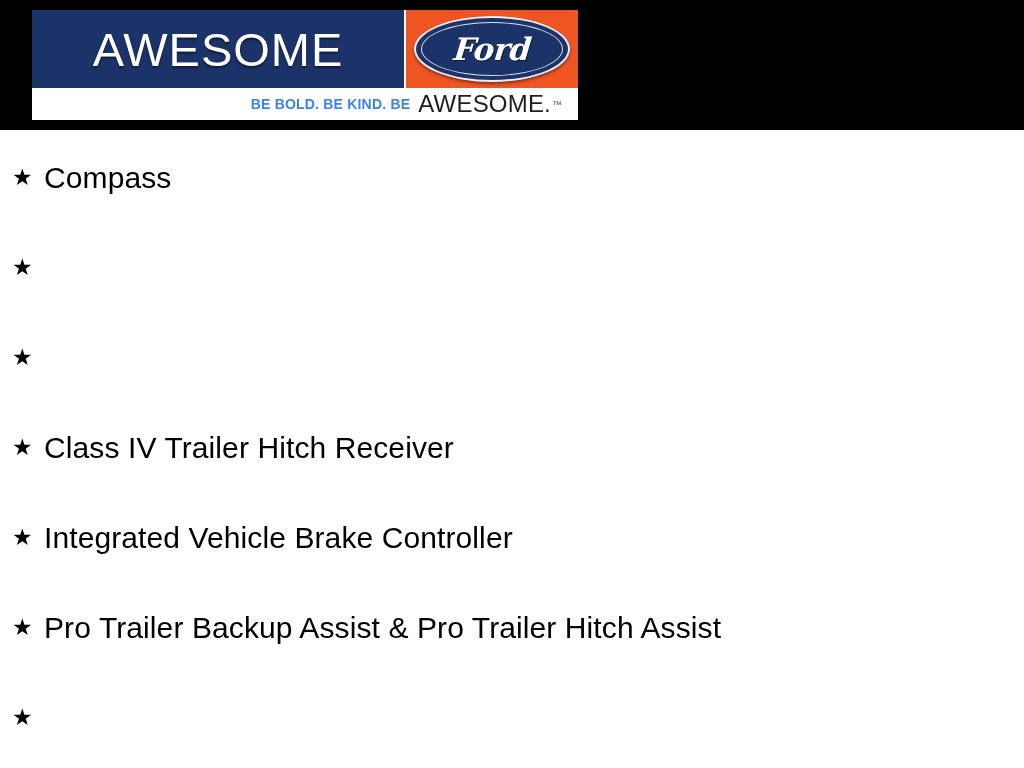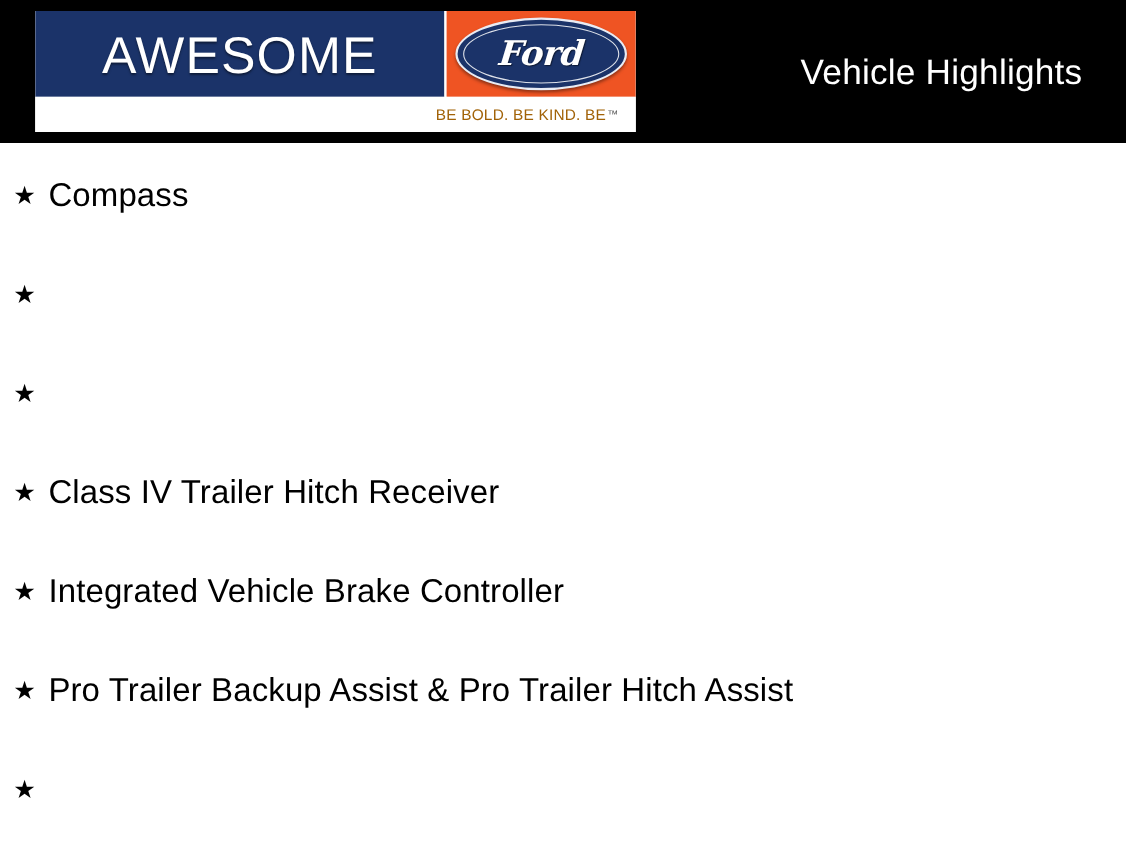--- a/index.html
+++ b/index.html
@@ -152,24 +152,24 @@
     height: 32px;
     background: #ffffff;
     display: flex;
     align-items: center;
     justify-content: flex-end;
     padding-right: 16px;
     box-sizing: border-box;
   }
 
   .tagline-small {
-    color: #a16207;
+    color: #3b82f6;
     font-family: "Liberation Sans", sans-serif;
     font-size: 14px;
-    font-weight: normal;
+    font-weight: bold;
     letter-spacing: 0.2px;
     white-space: nowrap;
   }
 
   .tagline-big {
     color: #1f1f1f;
     font-family: "Liberation Sans", sans-serif;
     font-size: 24px;
     font-weight: 400;
     letter-spacing: 0.2px;
@@ -259,26 +259,26 @@
         <div class="logo-orange"></div>
         <div class="ford-oval-wrap">
           <div class="ford-oval">
             <span class="ford-script">Ford</span>
           </div>
         </div>
       </div>
 
       <div class="logo-tagline">
         <span class="tagline-small">BE BOLD. BE KIND. BE</span>
+        <span class="tagline-big">AWESOME.</span>
         <span class="tagline-tm">™</span>
       </div>
 
     </div>
 
-    <div class="header-title">Vehicle Highlights</div>
 
   </div>
 
   <ul class="highlights-list" id="highlights-list">
       <li class="highlight-item" style="top: 30px;">
         <span class="bullet-star">★</span>
         <span class="highlight-label">Compass</span>
       </li>
       <li class="highlight-item" style="top: 120px;">
         <span class="bullet-star">★</span>

